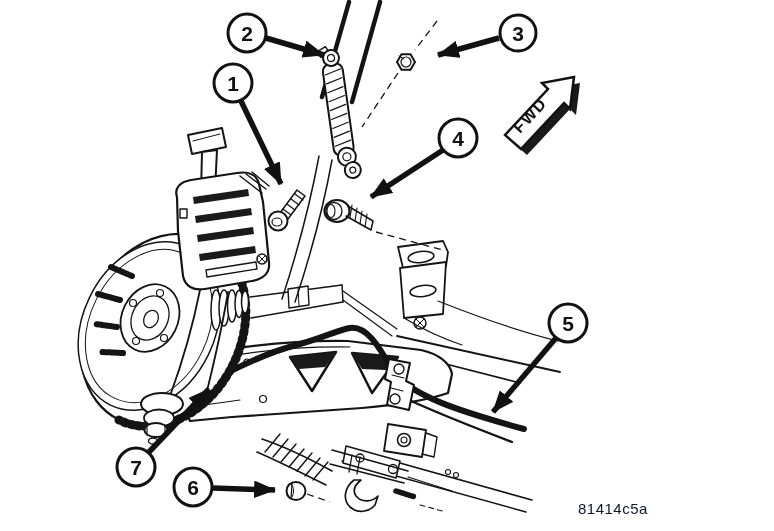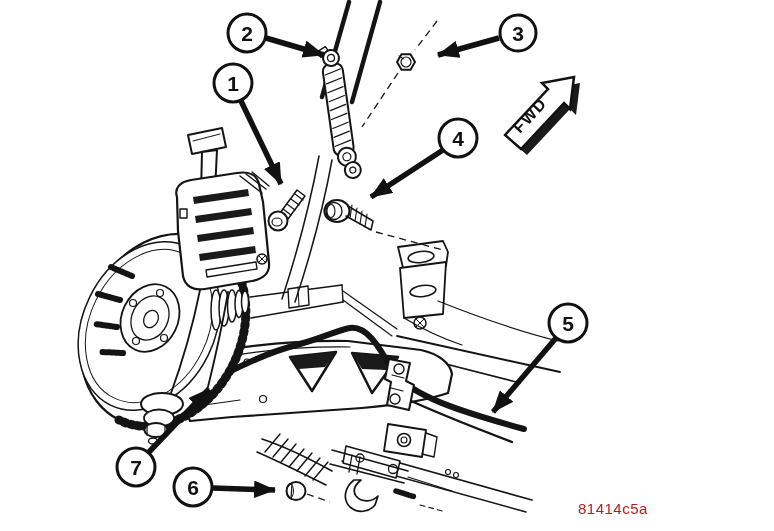--- a/index.html
+++ b/index.html
@@ -7,21 +7,21 @@
          font-family:"Liberation Sans",sans-serif;}
   .stage svg{position:absolute;left:0;top:0;}
   .ln{fill:none;stroke:#141414;stroke-linecap:round;stroke-linejoin:round;}
   .wf{fill:#ffffff;stroke:#141414;stroke-linecap:round;stroke-linejoin:round;}
   .dk{fill:#1a1a1a;stroke:none;}
   .dash{fill:none;stroke:#141414;stroke-width:1.3;stroke-dasharray:7 5;}
   .callout-line{stroke:#111111;stroke-width:5.5;}
   .callout-circle{fill:#ffffff;stroke:#111111;stroke-width:3;}
   .callout-num{font:bold 21px "Liberation Sans",sans-serif;fill:#111111;text-anchor:middle;}
   .fwd-text{font:bold 16px "Liberation Sans",sans-serif;fill:#111111;text-anchor:middle;letter-spacing:1.5px;}
-  .figure-code{position:absolute;left:578px;top:500px;font-size:15px;color:#b91c1c;letter-spacing:.5px;}
+  .figure-code{position:absolute;left:578px;top:500px;font-size:15px;color:#0f172a;letter-spacing:.5px;}
 </style>
 </head>
 <body>
 
 <div class="stage">
   <svg width="774" height="531" viewBox="0 0 774 531">
     <defs>
       <marker id="arrowhead" viewBox="0 0 10 8" refX="9.5" refY="4" markerWidth="22" markerHeight="17.6" orient="auto" markerUnits="userSpaceOnUse">
         <path d="M0,0 L10,4 L0,8 Z" fill="#111111"></path>
       </marker>

